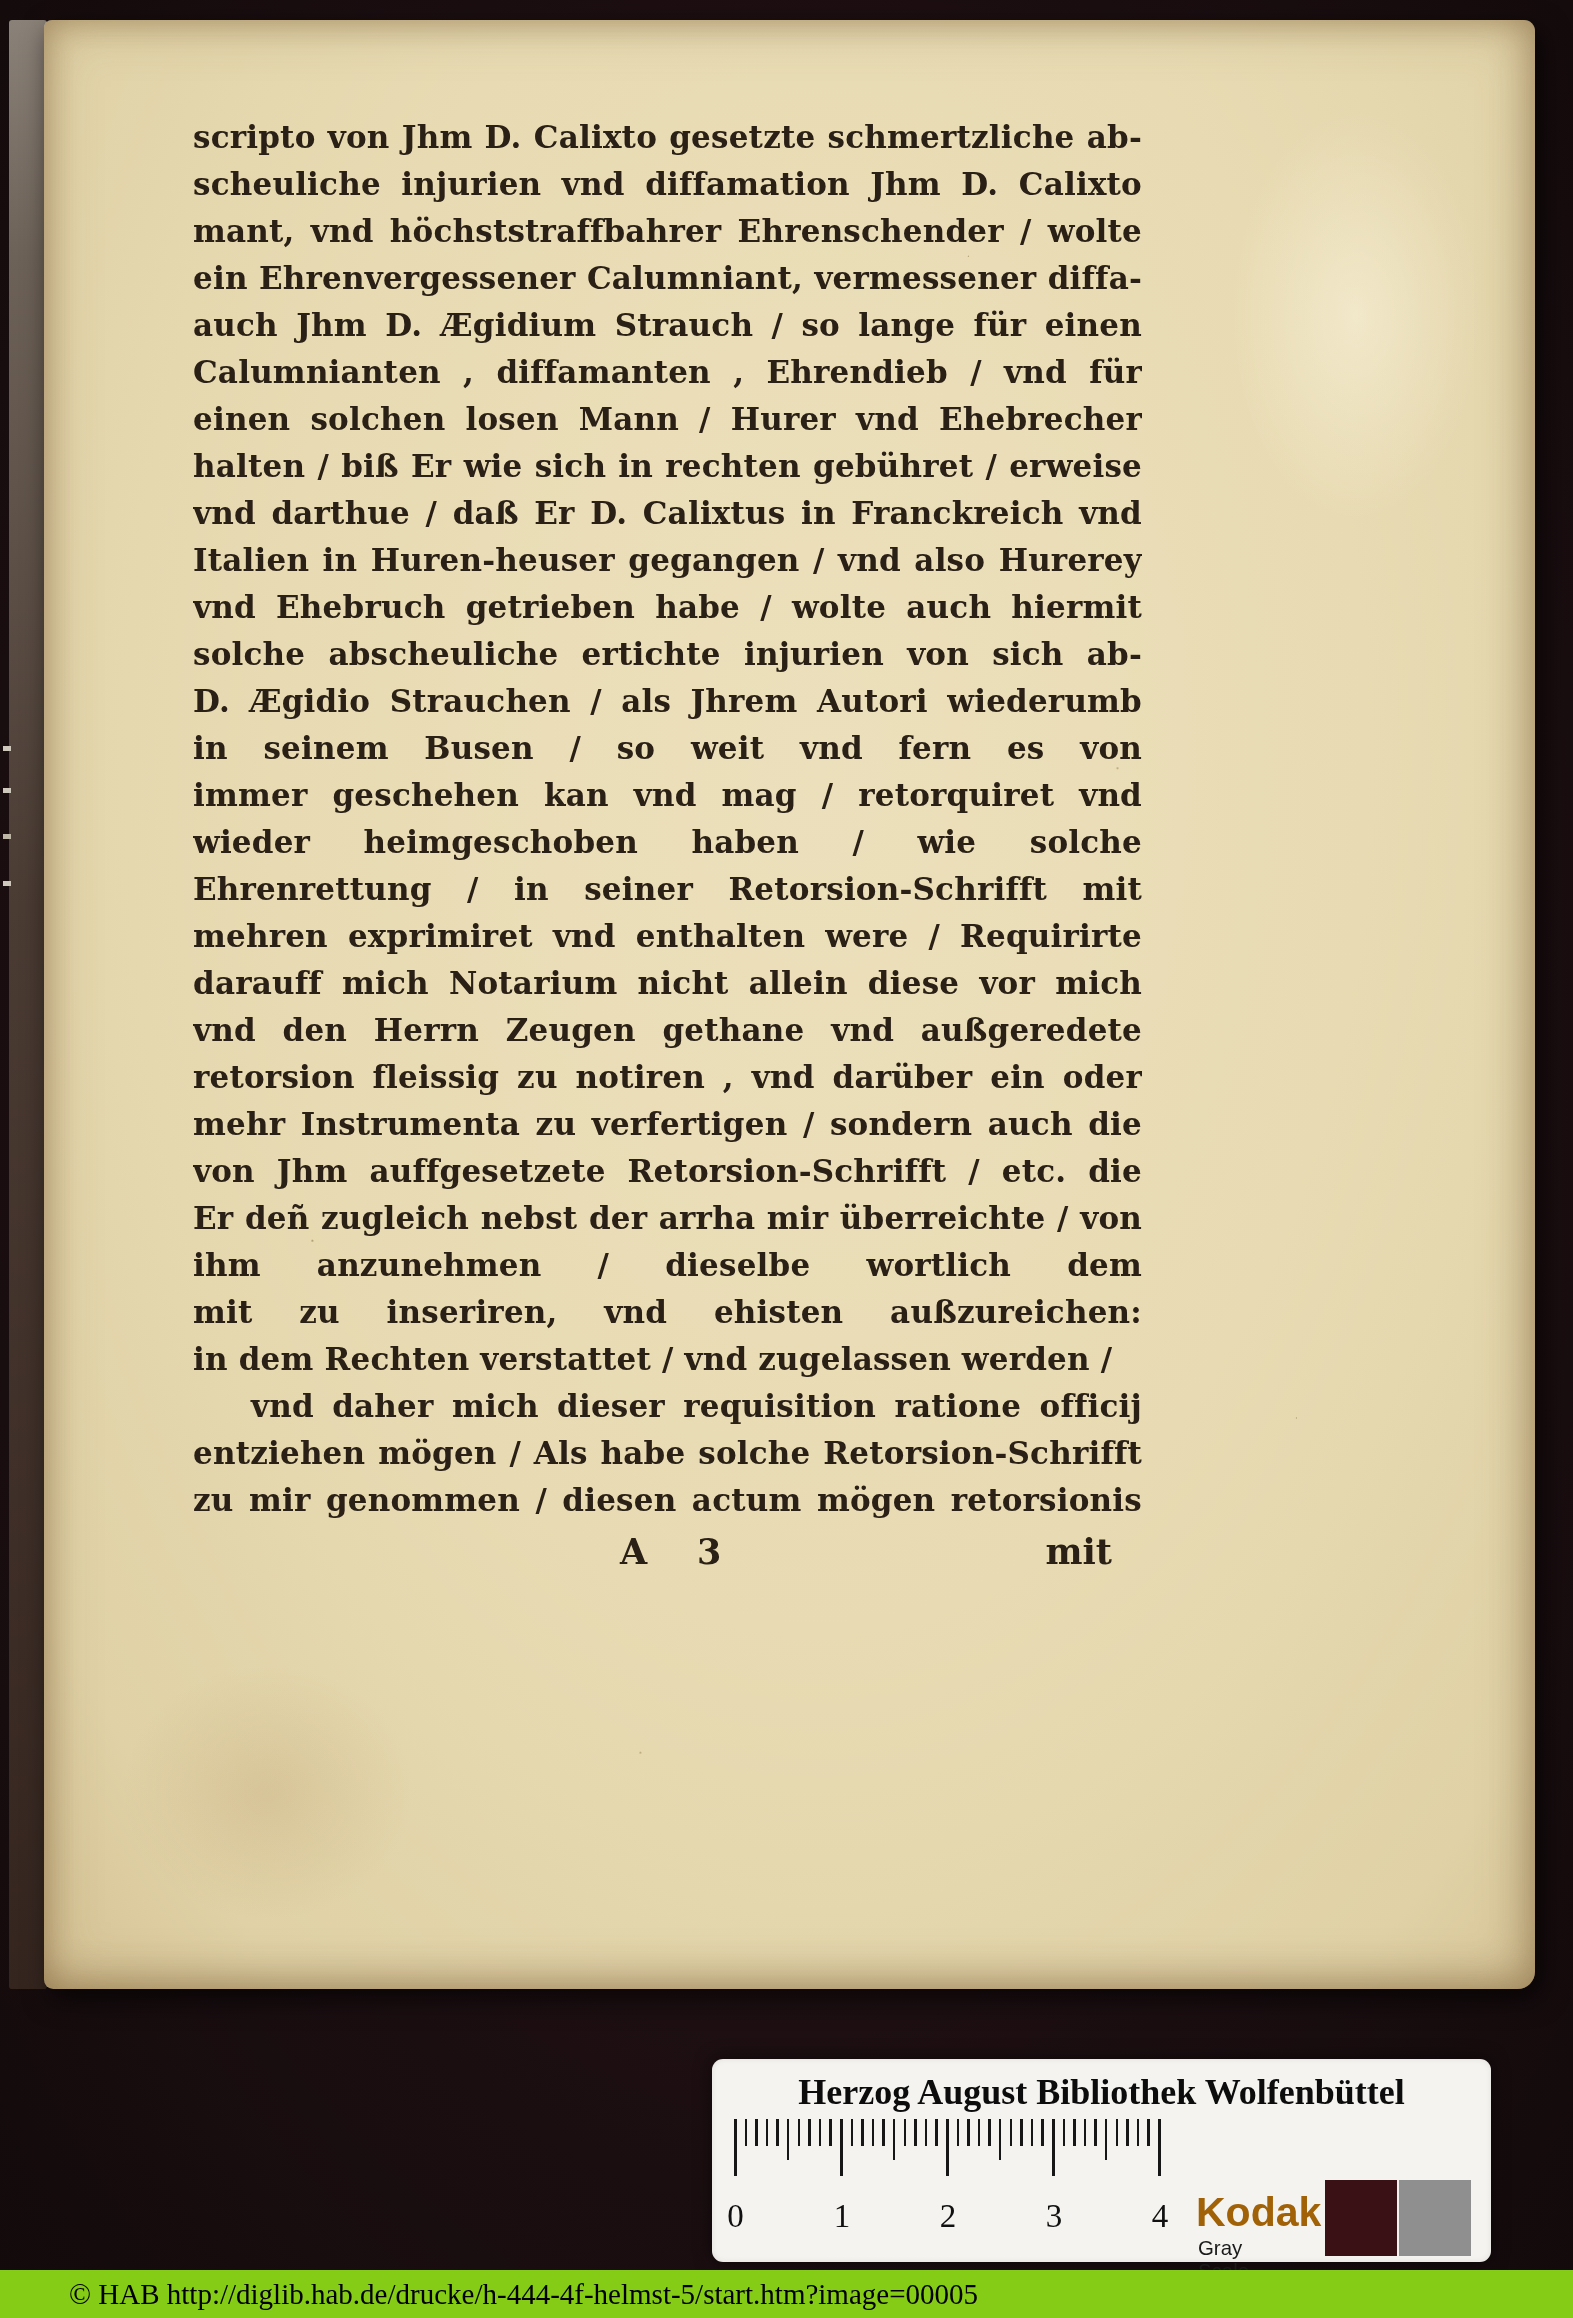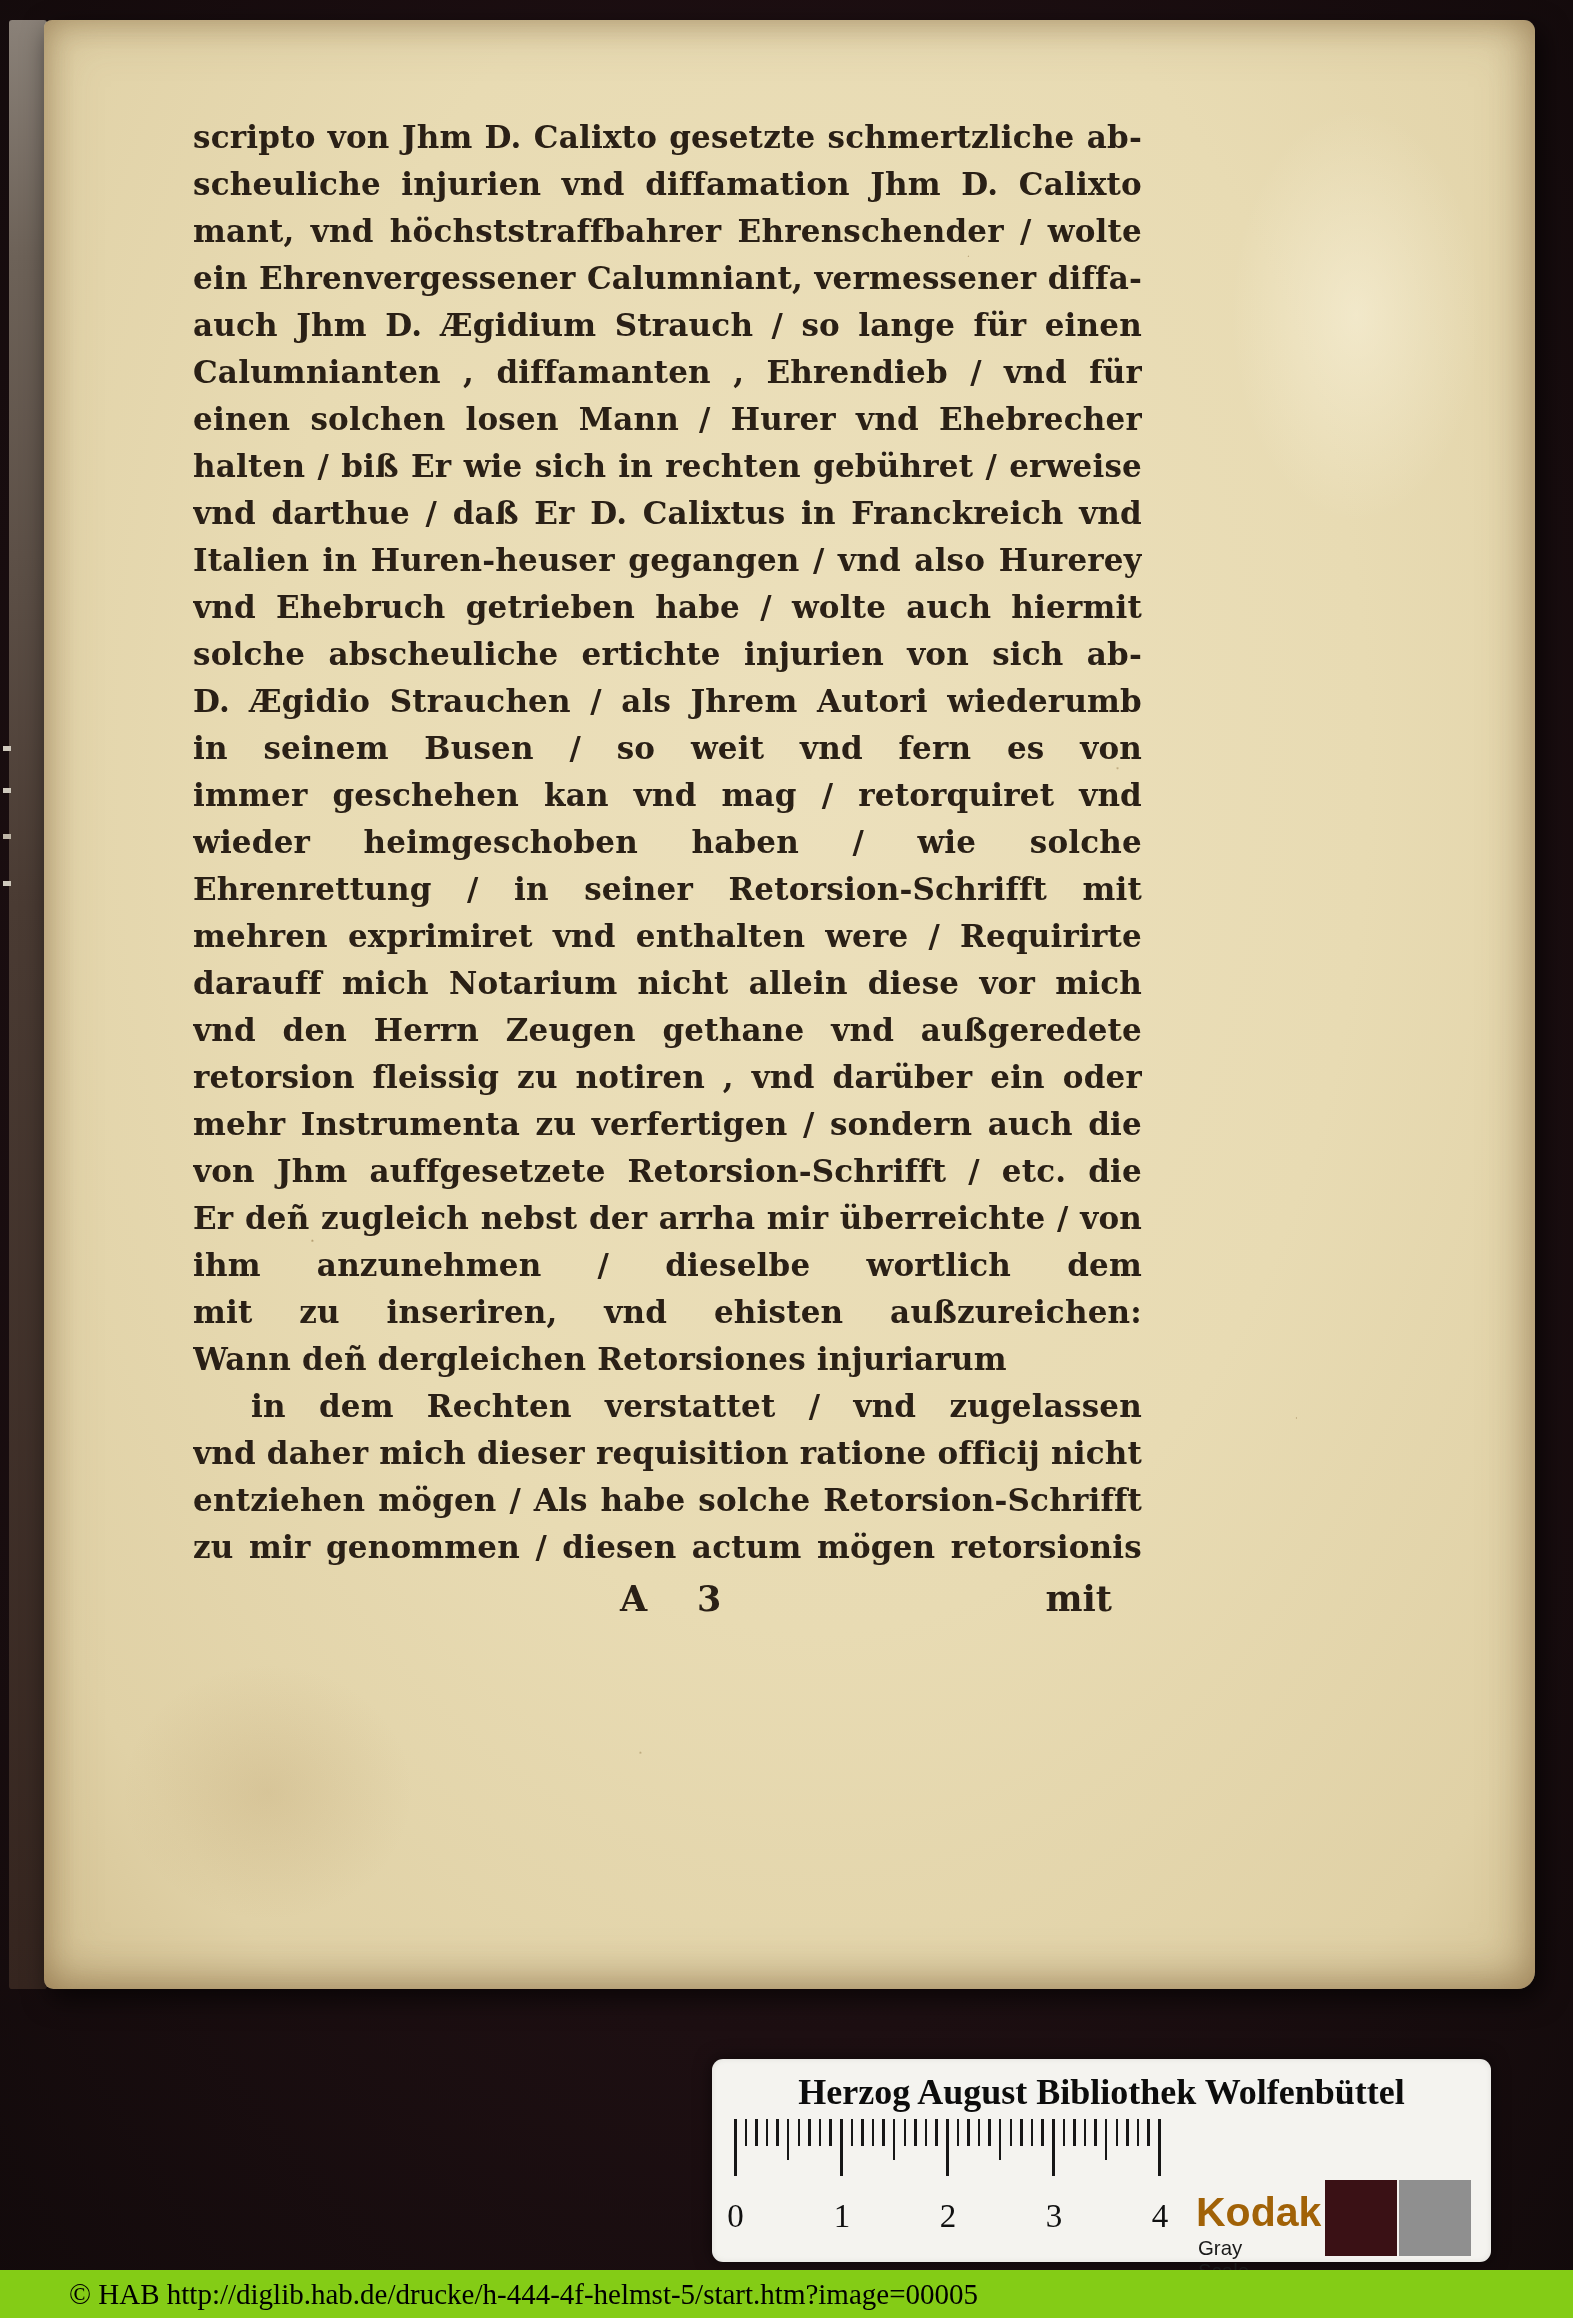--- a/index.html
+++ b/index.html
@@ -130,21 +130,20 @@
     <div class="line">Ehrenrettung / in seiner Retorsion-Schrifft mit</div>
     <div class="line">mehren exprimiret vnd enthalten were / Requirirte</div>
     <div class="line">darauff mich Notarium nicht allein diese vor mich</div>
     <div class="line">vnd den Herrn Zeugen gethane vnd außgeredete</div>
     <div class="line">retorsion fleissig zu notiren , vnd darüber ein oder</div>
     <div class="line">mehr Instrumenta zu verfertigen / sondern auch die</div>
     <div class="line">von Jhm auffgesetzete Retorsion-Schrifft / etc. die</div>
     <div class="line">Er deñ zugleich nebst der arrha mir überreichte / von</div>
     <div class="line">ihm anzunehmen / dieselbe wortlich dem Instrumento</div>
     <div class="line">mit zu inseriren, vnd ehisten außzureichen:</div>
-    <div class="line">Wann deñ dergleichen Retorsiones injuriarum</div>
     <div class="line">in dem Rechten verstattet / vnd zugelassen werden /</div>
     <div class="line">vnd daher mich dieser requisition ratione officij nicht</div>
     <div class="line">entziehen mögen / Als habe solche Retorsion-Schrifft</div>
     <div class="line">zu mir genommen / diesen actum mögen retorsionis</div>
     <div class="sig-row">
       <span class="sig-letter">A</span>
       <span class="sig-number">3</span>
       <span class="catchword">mit</span>
     </div>
   </div>

